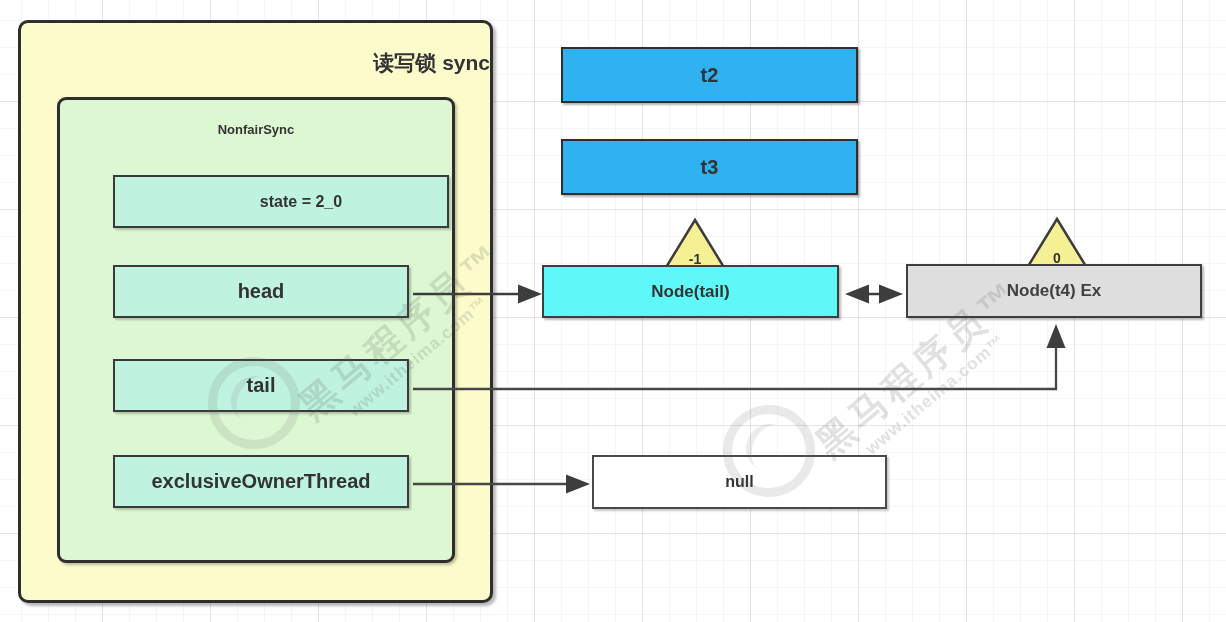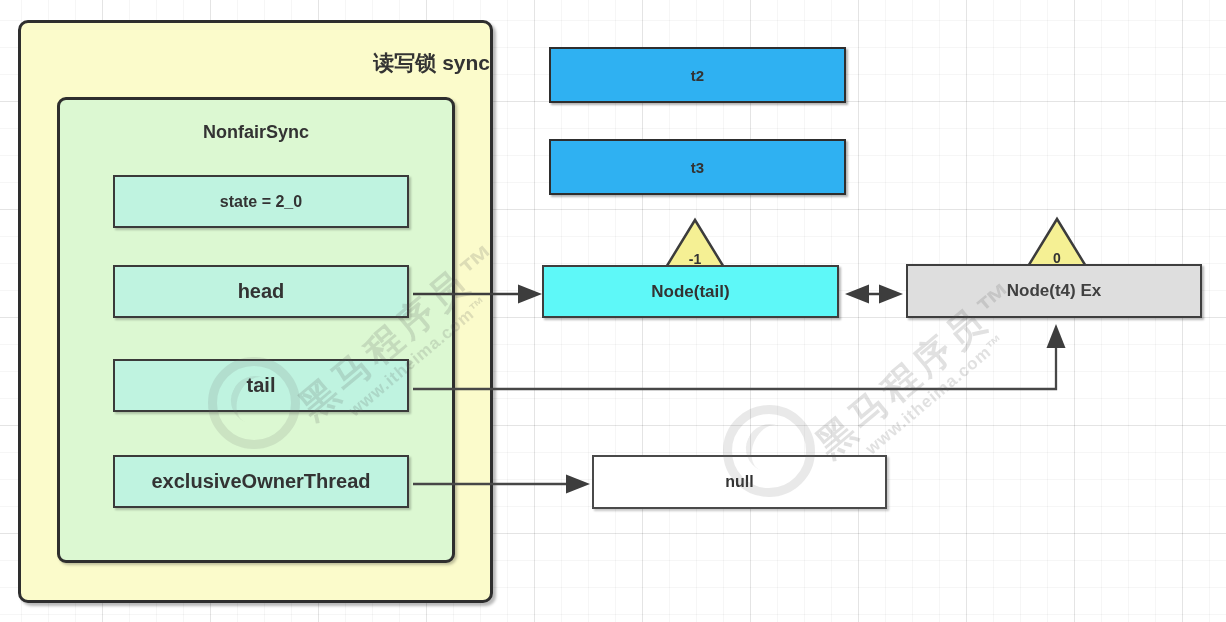--- a/index.html
+++ b/index.html
@@ -34,40 +34,40 @@
     font-size:21px;font-weight:bold;color:#333333;
   }
   
   .inner-box{
     position:absolute;left:36px;top:74px;width:392px;height:460px;
     background:#DCF8D2;border:3px solid #2E2E2E;border-radius:9px;
     box-shadow:2px 2px 3px rgba(0,0,0,0.25);
   }
   .inner-title{
     position:absolute;left:0;right:0;top:22px;text-align:center;
-    font-size:18px;font-weight:bold;color:#333333;
+    font-size:13px;font-weight:bold;color:#333333;
   }
   
   .field{
     position:absolute;left:53px;width:292px;height:49px;
     background:#BFF3E0;border:2px solid #3A3A3A;
     box-shadow:2px 2px 2px rgba(0,0,0,0.22);
     display:flex;align-items:center;justify-content:center;
     font-size:20px;font-weight:bold;color:#333333;
   }
-  .field-state{top:75px;font-size:16px;}
+  .field-state{top:75px;font-size:16px;padding-left:40px;}
   .field-head{top:165px;}
   .field-tail{top:259px;}
   .field-eot{top:355px;}
   
   .thread{
-    left:549px;width:293px;height:52px;
+    left:561px;width:293px;height:52px;
     background:#2FB1F2;border:2px solid #2E2E2E;
     box-shadow:2px 2px 2px rgba(0,0,0,0.3);
-    font-size:15px;z-index:10;
+    font-size:20px;z-index:10;
   }
   .thread-t2{top:47px;}
   .thread-t3{top:131px;margin-top:8px;}
   
   .node{
     border:2px solid #3E3E3E;font-size:17px;
     box-shadow:2px 2px 2px rgba(0,0,0,0.28);z-index:10;
   }
   .node-head{left:542px;top:265px;width:293px;height:49px;background:#5EF8F8;}
   .node-tail{left:906px;top:264px;width:292px;height:50px;background:#DEDEDE;color:#404040;}

